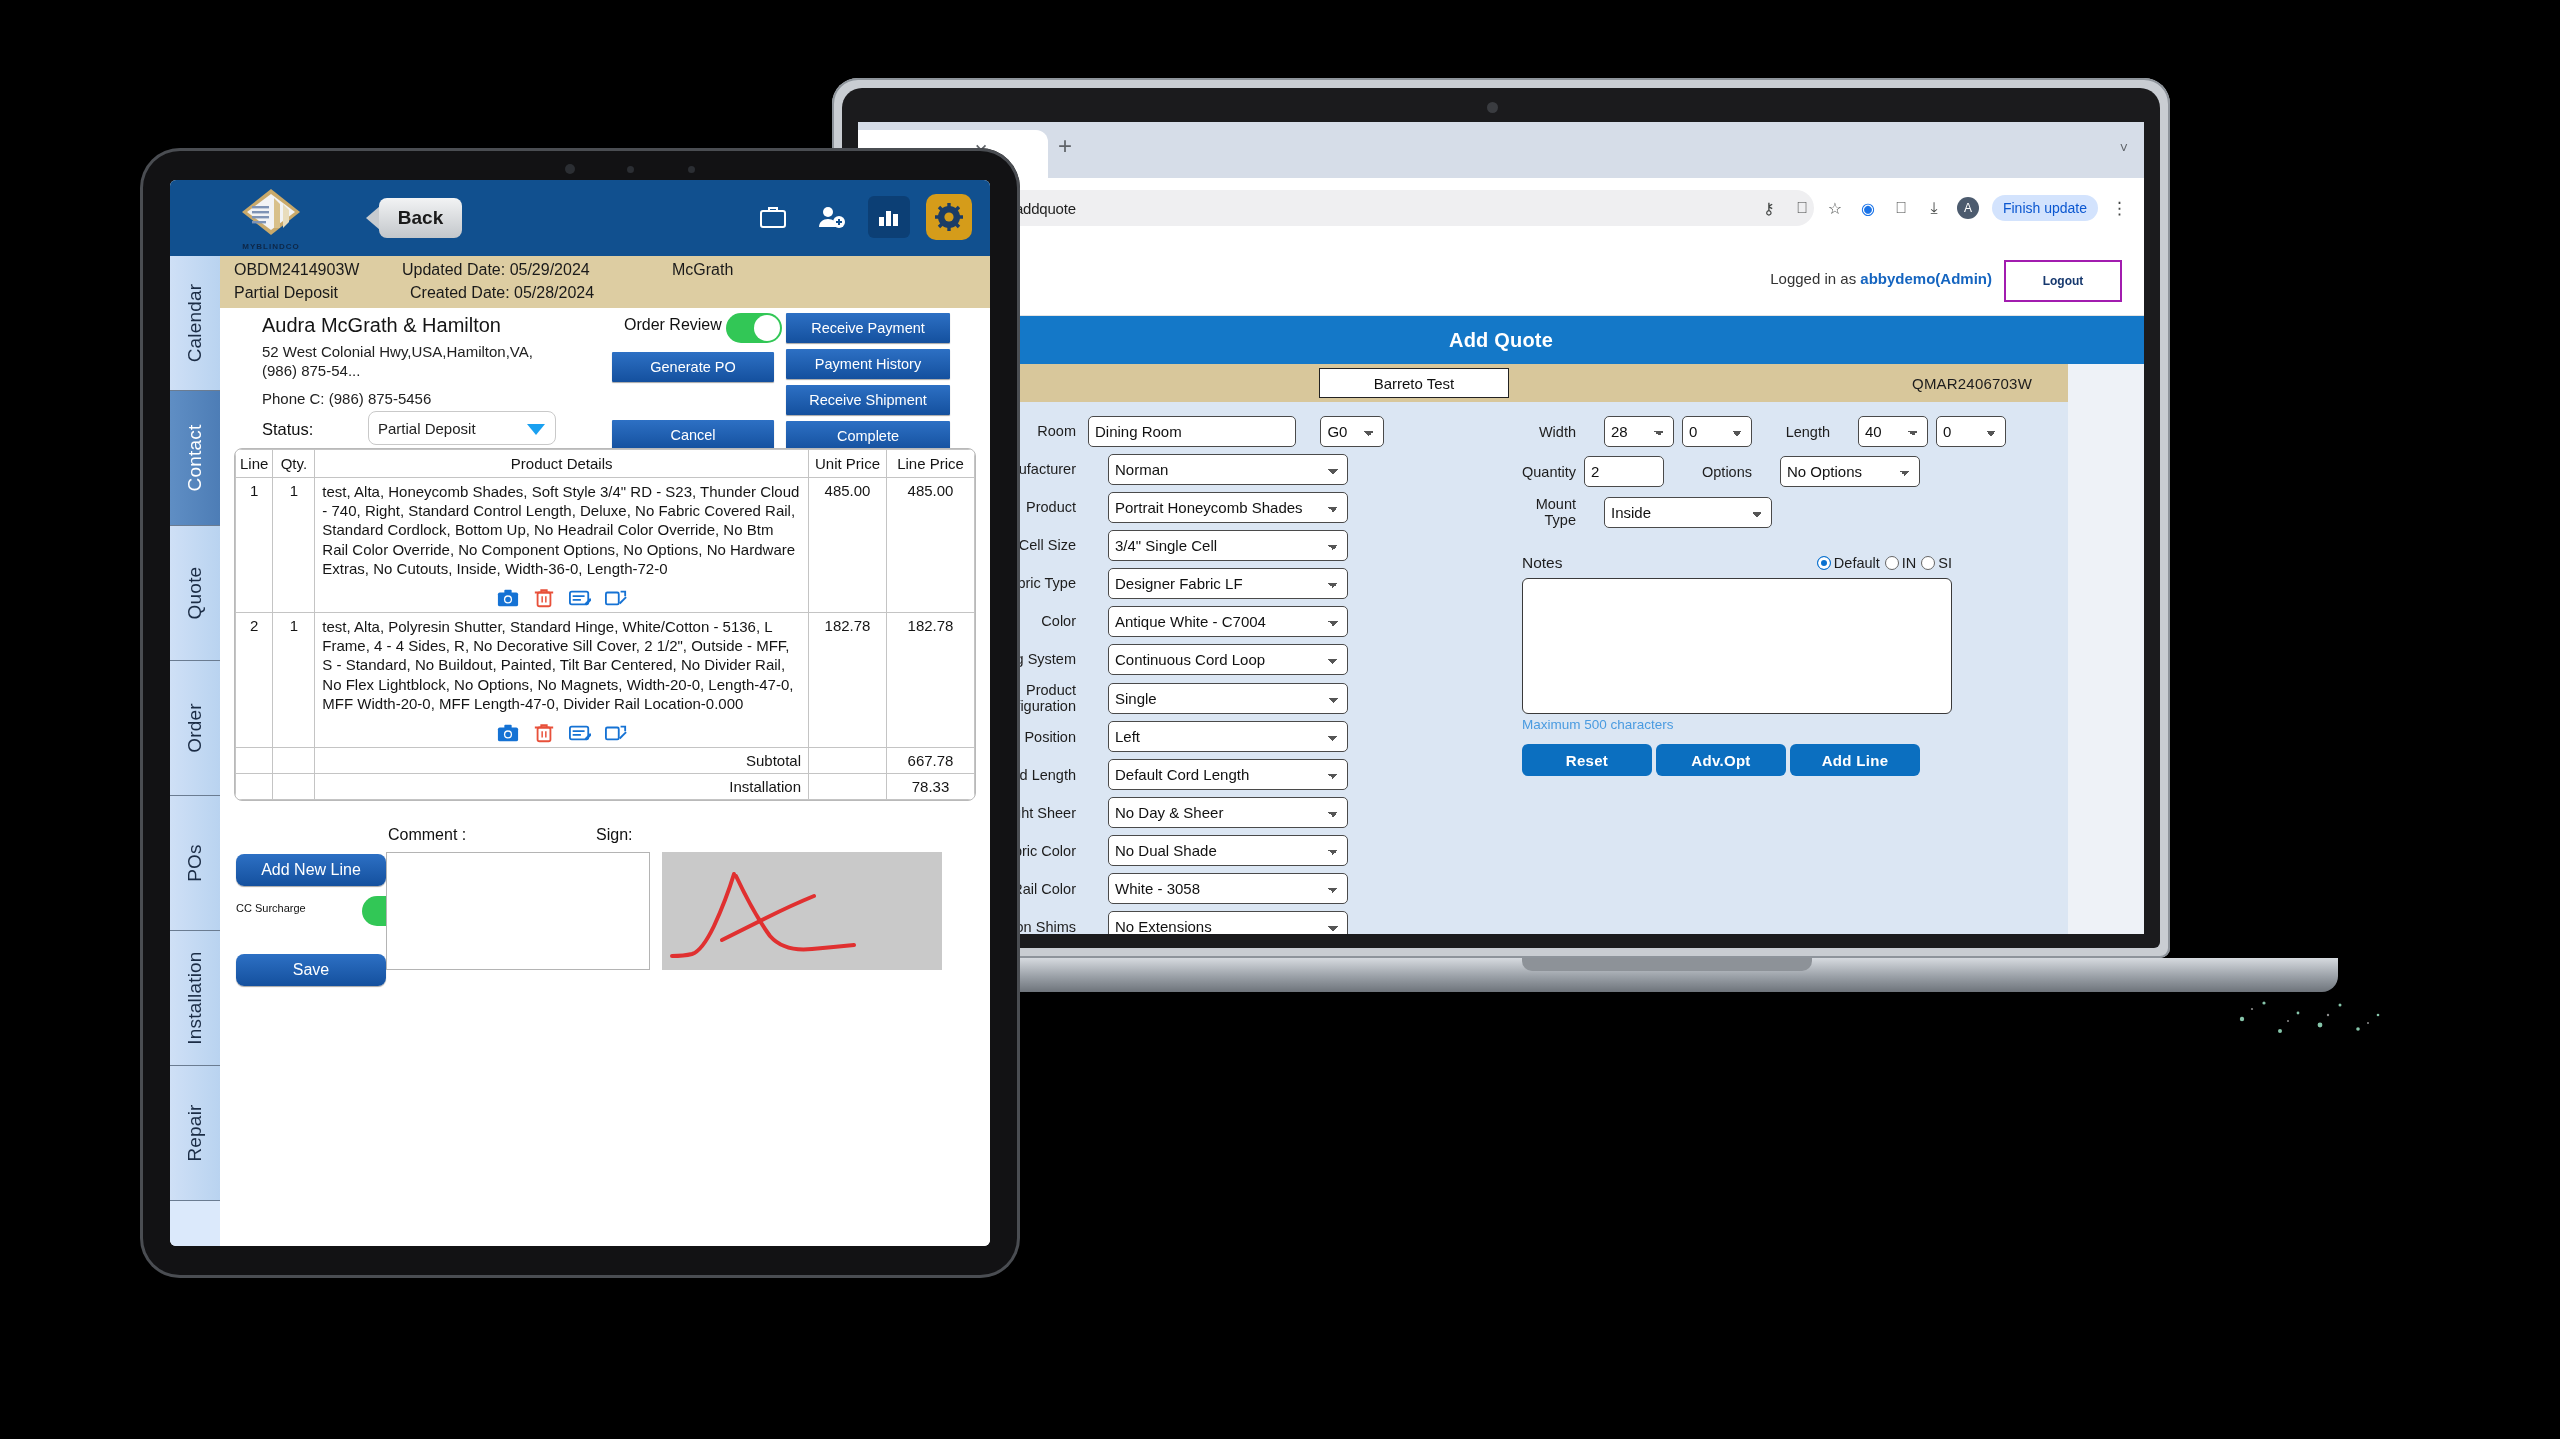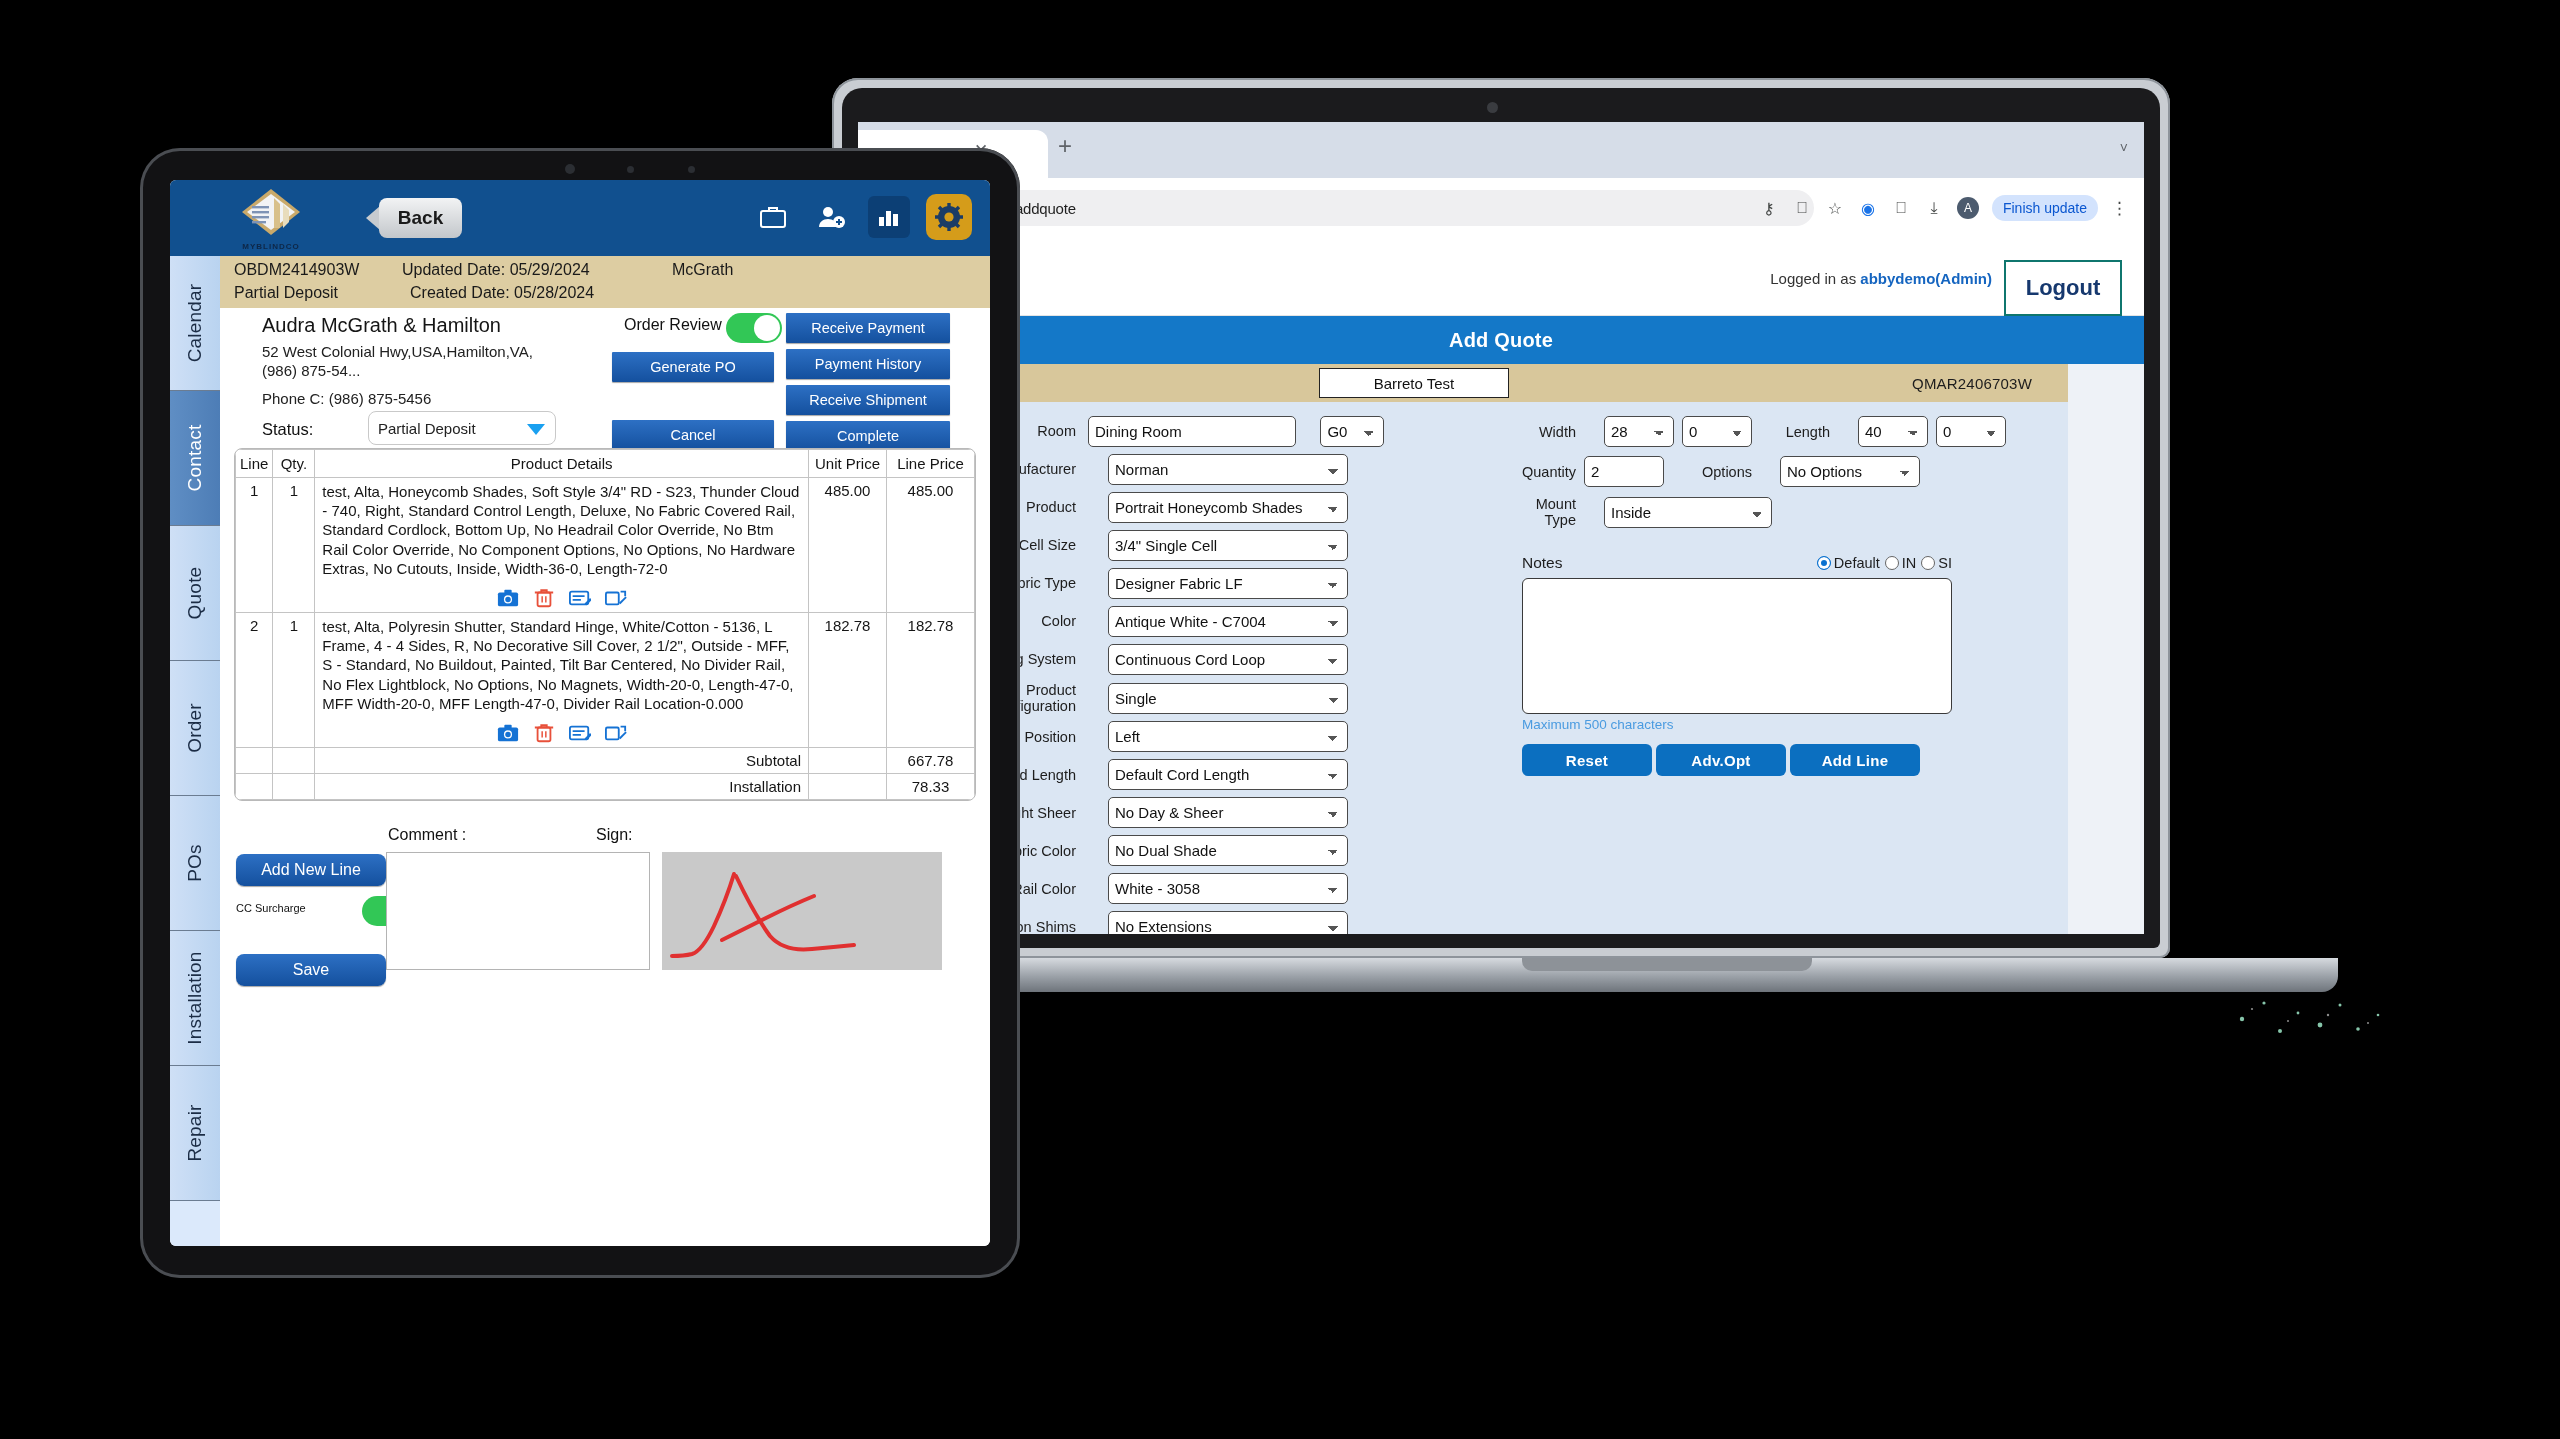--- a/index.html
+++ b/index.html
@@ -60,23 +60,23 @@
              font-size: 12px; display: flex; align-items: center; justify-content: center; }
   .br-finish { background: #d3e3fd; color: #0b57d0; font-size: 14px; border-radius: 14px;
                padding: 5px 11px; white-space: nowrap; }
   .br-kebab { font-size: 17px; color: #444746; letter-spacing:0; }
 
   
   .app-hdr { height: 78px; background: #fff; position: relative; border-bottom: 1px solid #e4e4e4; }
   .app-addr { position: absolute; left: -62px; top: 43px; font-size: 14px; color: #2f2f2f; }
   .app-login { position: absolute; right: 152px; top: 32px; font-size: 15px; color: #333; white-space: nowrap; }
   .app-login b { color: #1565c0; }
-  .app-logout { position: absolute; right: 22px; top: 22px; width: 118px; height: 56px;
-    border: 2px solid #0f766e; background: #fff; color: #16386e; font-weight: bold;
-    font-size: 22px; display: flex; align-items: center; justify-content: center; }
+  .app-logout { position: absolute; right: 22px; top: 22px; width: 118px; height: 42px;
+    border: 2px solid #a21caf; background: #fff; color: #16386e; font-weight: bold;
+    font-size: 12px; display: flex; align-items: center; justify-content: center; }
 
   .aq-bar { height: 48px; background: #1478c8; position: relative; color: #fff; }
   .aq-x { position: absolute; left: 22px; top: 8px; font-size: 28px; font-weight: 300; }
   .aq-sep { position: absolute; left: 64px; top: 4px; width: 1px; height: 40px; background: rgba(255,255,255,.5); }
   .aq-back { position: absolute; left: 82px; top: 8px; font-size: 27px; }
   .aq-title { position: absolute; left: 0; right: 0; top: 13px; text-align: center;
               font-size: 20px; font-weight: bold; letter-spacing: .2px; }
 
   .form-wrap { position: relative; background: #eef2f7; height: 666px; }
   .form-inner { position: absolute; left: 76px; top: 0; right: 76px; bottom: 0; background: #dbe6f3; }

